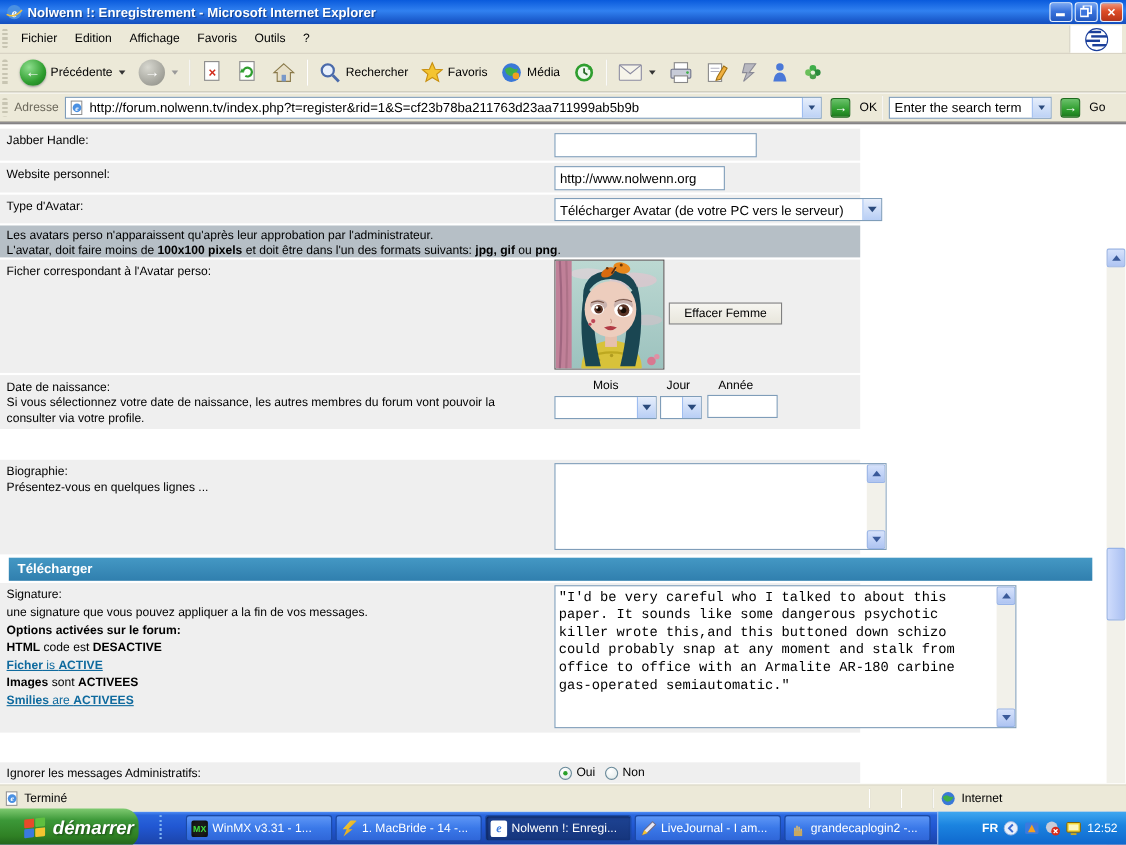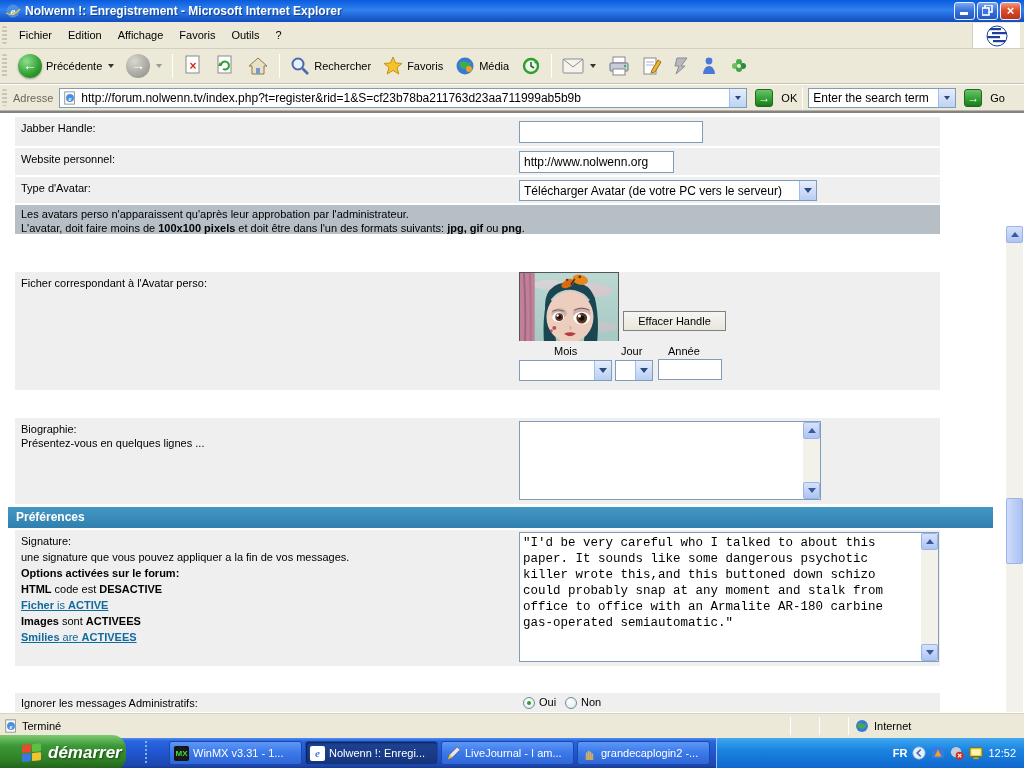--- a/index.html
+++ b/index.html
@@ -54,21 +54,21 @@
   .drop i { width:0; height:0; border-left:3px solid transparent; border-right:3px solid transparent;
     border-top:4px solid #2a4a7c; }
   .go-btn { width:18px; height:18px; border-radius:3px; margin:0 4px 0 8px;
     background:linear-gradient(180deg,#6cc26c,#2f9e2f 60%,#1d7a1d); border:1px solid #1d6a1d;
     color:#fff; font-weight:bold; text-align:center; line-height:16px; font-size:12px; }
   .asep { width:1px; height:22px; background:#c8c5b2; border-right:1px solid #fff; margin:0 5px; }
 
   
   .viewport { position:absolute; top:111px; left:0; width:1024px; height:601px; background:#fff;
     border-top:2px solid #848284; }
-  .row { position:absolute; left:15px; width:925px; background:#efefef;padding-left:33px; }
+  .row { position:absolute; left:0; width:782px; background:#efefef;padding-left:33px; }
   .row .lbl { position:absolute; left:6px; top:4px; line-height:1.3; }
   .sub { font-size:11px; }
   .fld { position:absolute; left:504px; top:0; right:0; bottom:0; }
   .txt { position:absolute; height:22px; border:1px solid #7f9db9; background:#fff;
     font-family:"Liberation Sans",sans-serif; font-size:12px; padding:2px 4px; }
   .sel { position:absolute; height:21px; border:1px solid #7f9db9; background:#fff; font-size:12px; }
   .sel .v { position:absolute; left:4px; top:3px; right:18px; white-space:nowrap; overflow:hidden; }
   .sel .sarr { position:absolute; right:0; top:0; bottom:0; width:17px;
     background:linear-gradient(180deg,#e6eefb,#b8cef5); border-left:1px solid #9ebdf0;
     display:flex; align-items:center; justify-content:center; }
@@ -347,21 +347,21 @@
       </div>
     </div>
 
     <div class="row infobar" style="top:92px;height:29px;">
       <div class="lbl" style="top:2px;">
         <span>Les avatars perso n'apparaissent qu'après leur approbation par l'administrateur.</span><br>
         <span><span>L'avatar, doit faire moins de </span><b class="seg">100x100 pixels</b><span> et doit être dans l'un des formats suivants: </span><b class="seg">jpg, gif</b><span> ou </span><b class="seg">png</b><span>.</span></span>
       </div>
     </div>
 
-    <div class="row" style="top:123px;height:103px;margin-top:36px;">
+    <div class="row" style="top:123px;height:103px;">
       <div class="lbl">Ficher correspondant à l'Avatar perso:</div>
       <div class="fld">
         <div style="position:absolute;left:0;top:0;width:100px;height:100px;border:1px solid #555;">
           <svg width="98" height="98" viewBox="0 0 100 100">
             <defs>
                 <linearGradient id="sky" x1="0" y1="0" x2="0" y2="1">
                   <stop offset="0" stop-color="#bcd8d2"></stop>
                   <stop offset="1" stop-color="#9cc2be"></stop>
                 </linearGradient>
               </defs>
@@ -402,25 +402,29 @@
               <ellipse cx="-6" cy="0" rx="7" ry="4" fill="#d86a10" transform="rotate(-28)"></ellipse>
               <ellipse cx="7" cy="-3" rx="8" ry="5" fill="#e8881c" transform="rotate(14)"></ellipse>
               <circle cx="-6" cy="-1" r="1.2" fill="#6a3408"></circle>
                 <circle cx="7" cy="-4" r="1.4" fill="#6a3408"></circle>
               <line x1="-2" y1="4" x2="2" y2="-2" stroke="#402818" stroke-width="1.5"></line>
             </g>
             <circle cx="89" cy="93" r="4" fill="#d87890"></circle>
               <circle cx="94" cy="89" r="2.5" fill="#e090a4"></circle>
           </svg>
         </div>
-        <div class="xp-button" style="left:104px;top:39px;width:103px;height:20px;">Effacer Handle</div>
+        <div class="xp-button" style="left:104px;top:39px;width:103px;height:20px;">Effacer Femme</div>
       </div>
     </div>
 
     <div class="row" style="top:228px;height:49px;">
+      <div class="lbl" style="width:470px;">
+        <span>Date de naissance:</span><br>
+        <span class="sub">Si vous sélectionnez votre date de naissance, les autres membres du forum vont pouvoir la consulter via votre profile.</span>
+      </div>
       <div class="fld">
         <span style="position:absolute;left:35px;top:4px;">Mois</span>
         <span style="position:absolute;left:102px;top:4px;">Jour</span>
         <span style="position:absolute;left:149px;top:4px;">Année</span>
         <div class="sel" style="left:0;top:19px;width:93px;">
           <span class="v"></span>
             <div class="sarr">
               <i class="chev-dn" style="border-top-color:#2a4a7c"></i>
             </div>
         </div>
@@ -448,21 +452,21 @@
                 <i class="chev-up"></i>
               </div>
             <div class="sb-btn" style="bottom:0;top:auto;">
                 <i class="chev-dn"></i>
               </div>
           </div>
         </div>
       </div>
     </div>
 
-    <div class="sec-hdr" style="top:394px;">Préférences</div>
+    <div class="sec-hdr" style="top:394px;">Télécharger</div>
 
     <div class="row" style="top:417px;height:136px;">
       <div class="lbl" style="line-height:1.45;">
         <span>Signature:</span><br>
         <span class="sub">une signature que vous pouvez appliquer a la fin de vos messages.</span><br>
         <b class="seg">Options activées sur le forum:</b><br>
         <span><b class="seg">HTML</b><span> code est </span><b class="seg">DESACTIVE</b></span><br>
         <span class="lnk"><b class="seg">Ficher</b><span> is </span><b class="seg">ACTIVE</b></span><br>
         <span><b class="seg">Images</b><span> sont </span><b class="seg">ACTIVEES</b></span><br>
         <span class="lnk"><b class="seg">Smilies</b><span> are </span><b class="seg">ACTIVEES</b></span>
@@ -531,20 +535,24 @@
       </div>
       <span class="start-label">démarrer</span>
     </div>
     <div style="width:40px;display:flex;justify-content:center;">
       <div class="tray-divider"></div>
     </div>
     <div class="task">
       <div class="ticon" style="background:radial-gradient(circle,#1a1a1a 55%,#0a0a0a);display:flex;align-items:center;justify-content:center;color:#3fdc3f;font-size:8px;font-weight:bold;">MX</div>
       <span>WinMX v3.31 - 1...</span>
     </div>
+    <div class="task">
+      <div class="ticon" style="background:linear-gradient(135deg,#f8d840,#d89010);clip-path:polygon(60% 0,100% 0,45% 55%,70% 55%,15% 100%,35% 55%,10% 55%);"></div>
+      <span>1. MacBride - 14 -...</span>
+    </div>
     <div class="task active">
       <div class="ticon" style="background:#fff;display:flex;align-items:center;justify-content:center;color:#3a7adf;font-weight:bold;font-style:italic;font-size:11px;font-family:'Liberation Serif',serif;">e</div>
       <span>Nolwenn !: Enregi...</span>
     </div>
     <div class="task">
       <svg class="ticon" viewBox="0 0 16 16">
           <path d="M2 14 L4 9 L12 1 L15 4 L7 12 Z" fill="#e8e8f4" stroke="#6a6a8a"></path>
           <path d="M2 14 L4 9 L7 12 Z" fill="#f4c430"></path>
         </svg>
       <span>LiveJournal - I am...</span>

